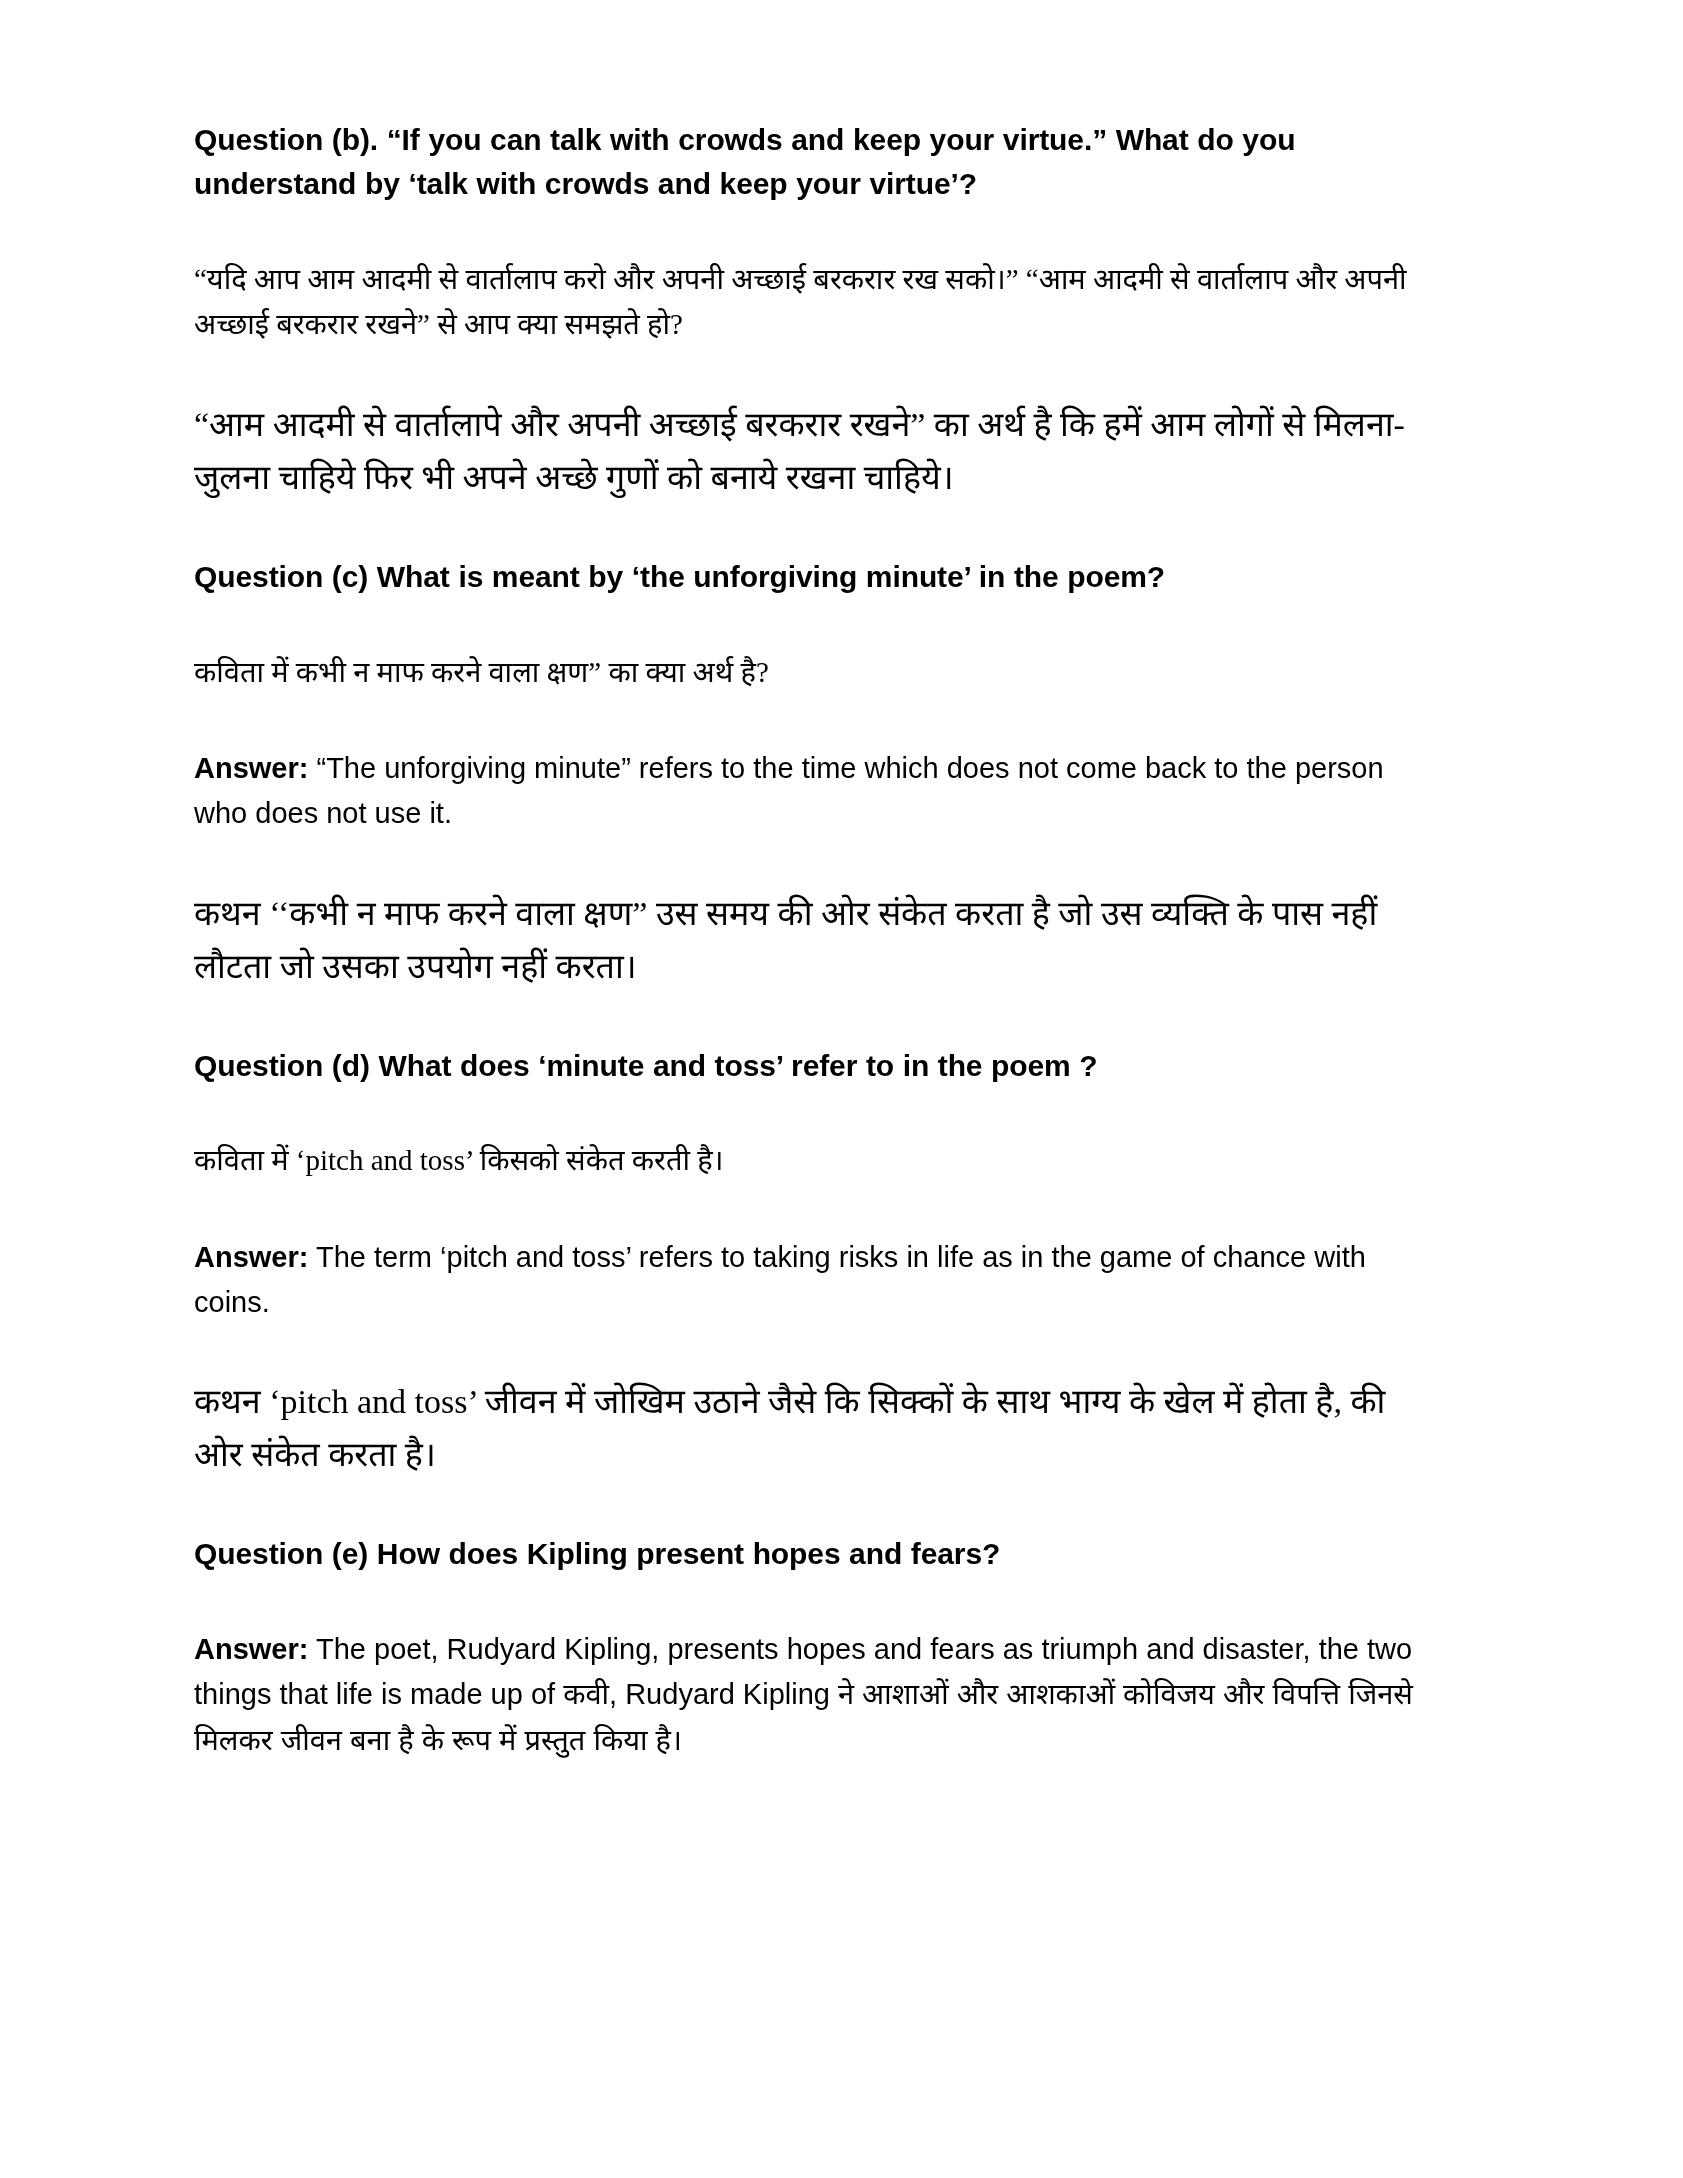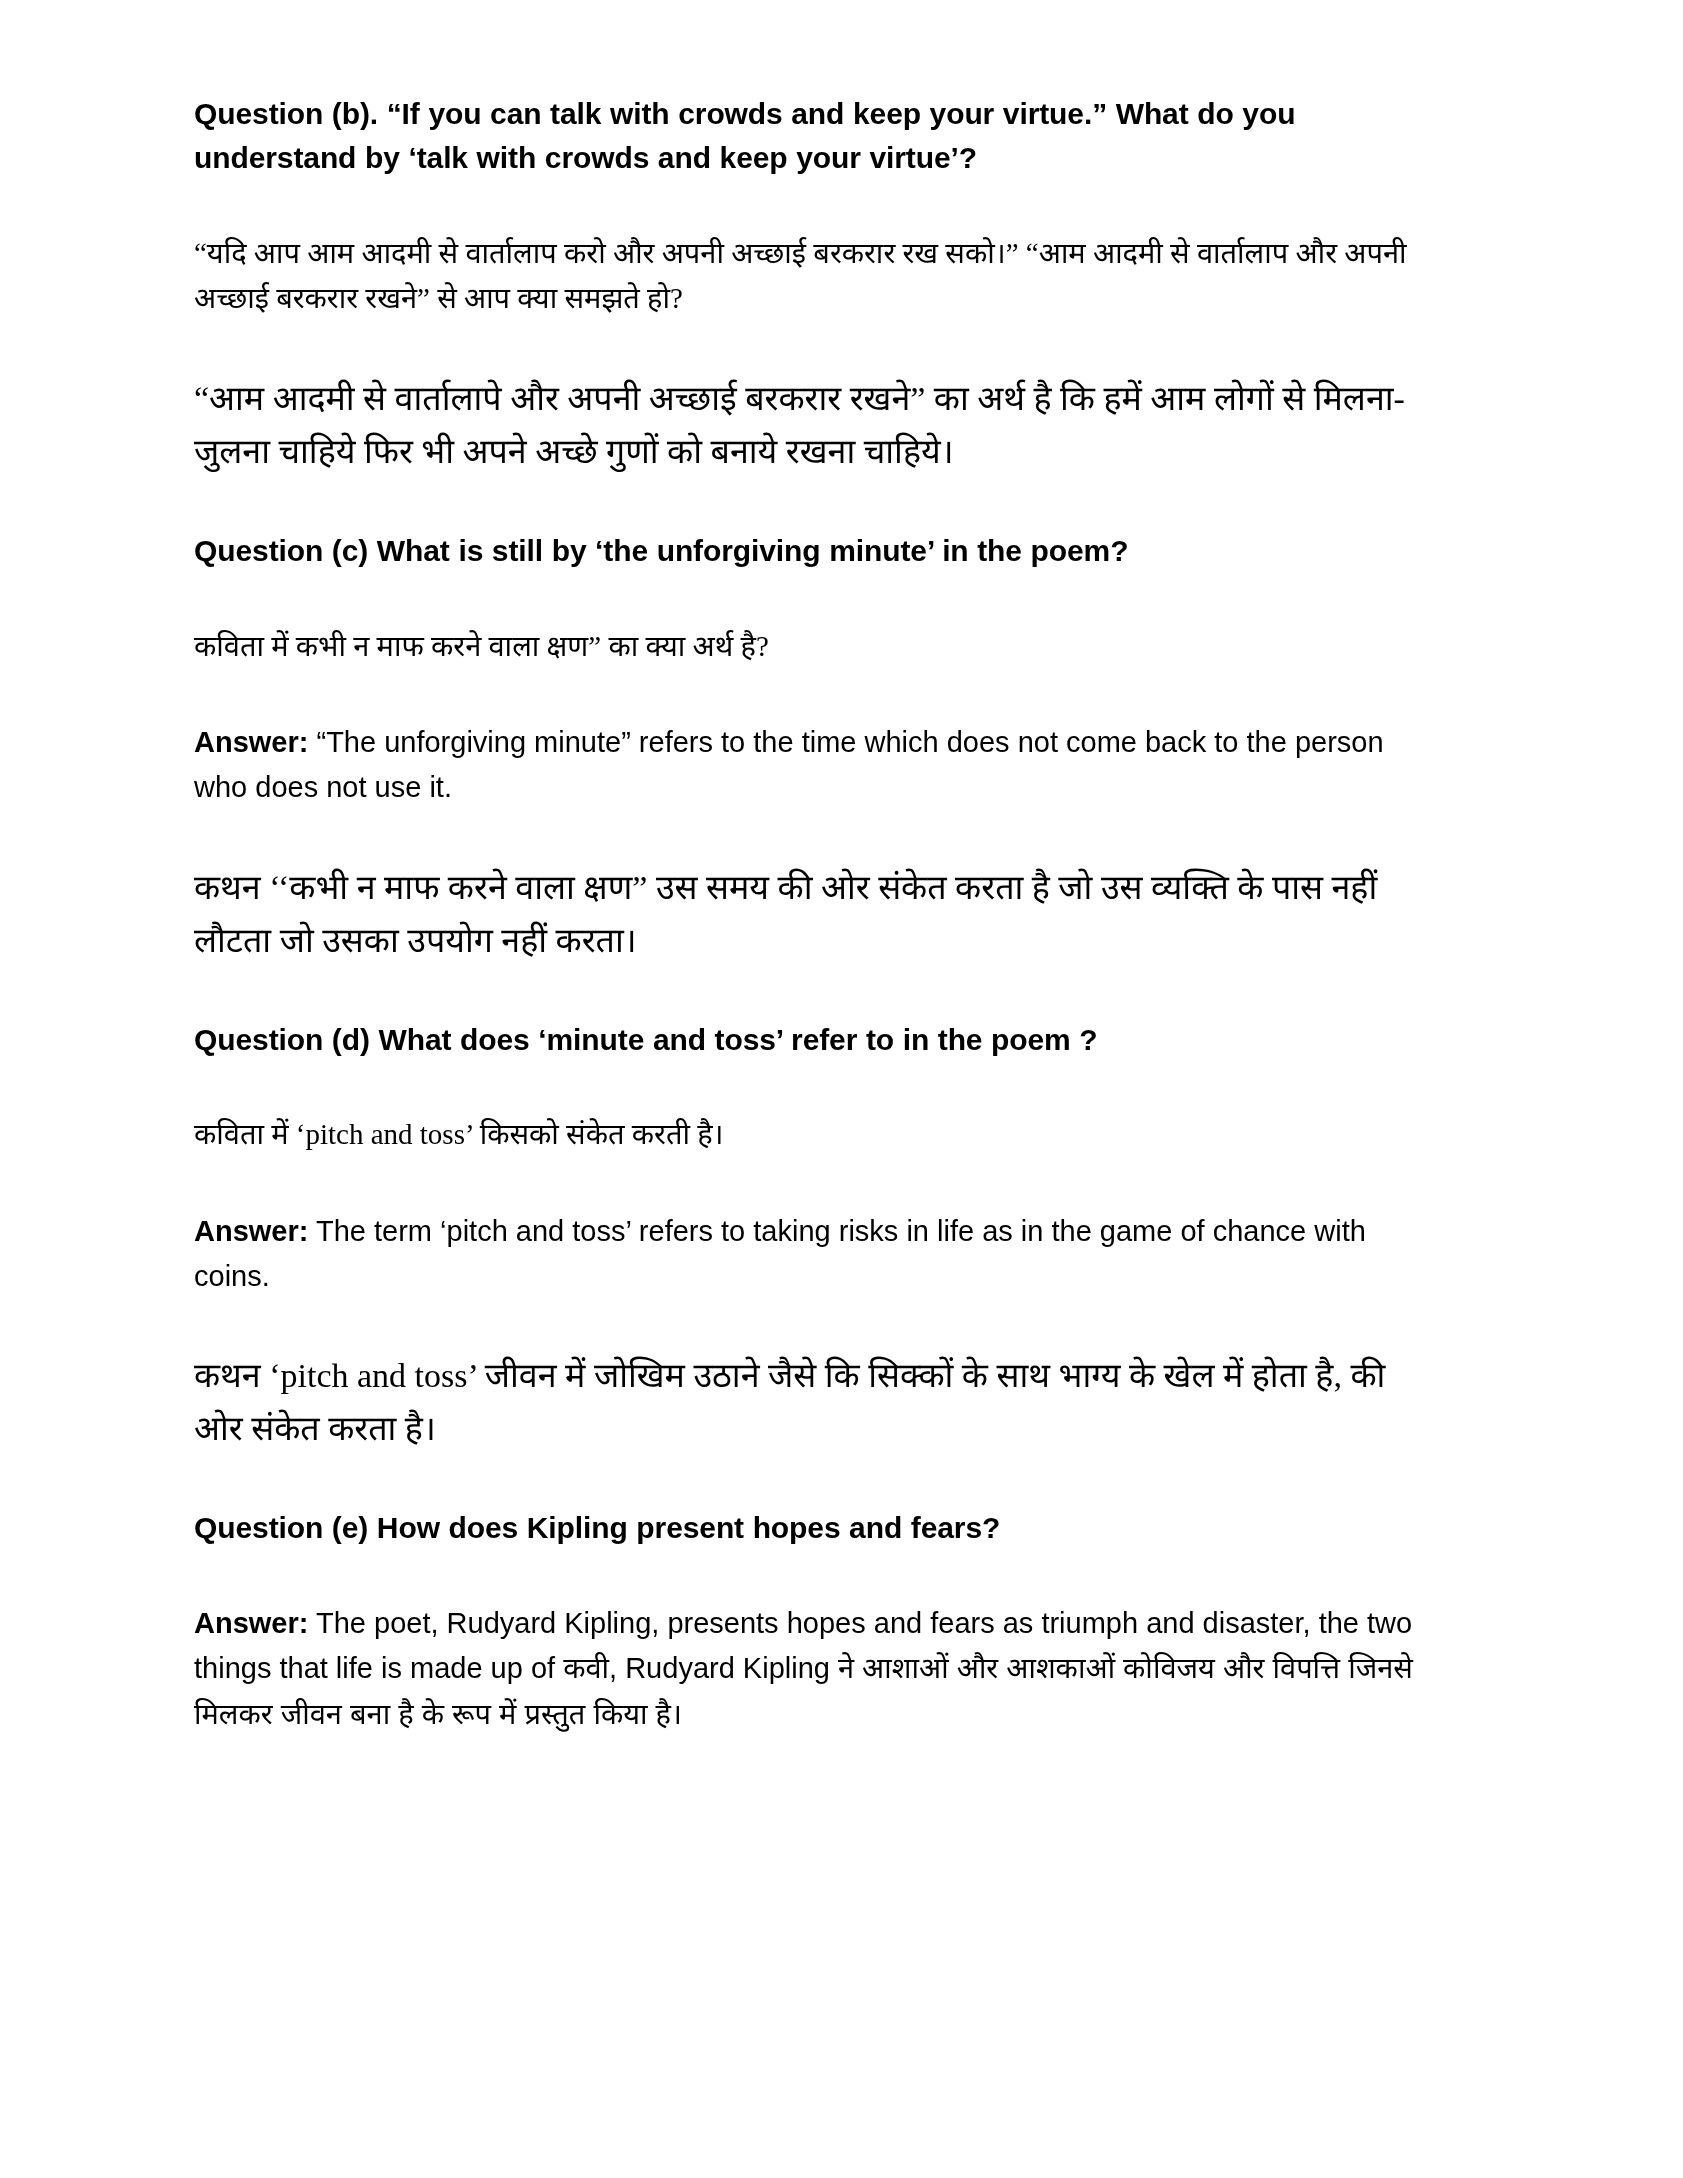--- a/index.html
+++ b/index.html
@@ -14,21 +14,21 @@
     font-family: "Liberation Sans", "DejaVu Sans", sans-serif;
     color: #000000;
     -webkit-font-smoothing: antialiased;
   }
   .page {
     position: relative;
     box-sizing: border-box;
     width: 1673px;
     height: 2178px;
     background: #ffffff;
-    padding: 92px 248px 0 194px;
+    padding: 118px 248px 0 194px;
   }
   .content {
     width: 1241px;
   }
   
   .q-heading,
   .q-hindi,
   .answer,
   .answer-hindi {
     margin: 0 0 46px 0;
@@ -86,21 +86,21 @@
     <section class="qa-block">
       <p class="q-heading">Question (b). “If you can talk with crowds and keep your virtue.” What do you understand by ‘talk with crowds and keep your virtue’?</p>
 
       <p class="q-hindi dev">“यदि आप आम आदमी से वार्तालाप करो और अपनी अच्छाई बरकरार रख सको।” “आम आदमी से वार्तालाप और अपनी अच्छाई बरकरार रखने” से आप क्या समझते हो?</p>
 
 
       <p class="answer-hindi dev">“आम आदमी से वार्तालापे और अपनी अच्छाई बरकरार रखने” का अर्थ है कि हमें आम लोगों से मिलना-जुलना चाहिये फिर भी अपने अच्छे गुणों को बनाये रखना चाहिये।</p>
     </section>
 
     <section class="qa-block">
-      <p class="q-heading">Question (c) What is still by ‘the unforgiving minute’ in the poem?</p>
+      <p class="q-heading">Question (c) What is meant by ‘the unforgiving minute’ in the poem?</p>
 
       <p class="q-hindi dev">कविता में कभी न माफ करने वाला क्षण” का क्या अर्थ है?</p>
 
       <p class="answer"><span class="label">Answer:</span> <span>“The unforgiving minute” refers to the time which does not come back to the person who does not use it.</span></p>
 
       <p class="answer-hindi dev">कथन ‘‘कभी न माफ करने वाला क्षण” उस समय की ओर संकेत करता है जो उस व्यक्ति के पास नहीं लौटता जो उसका उपयोग नहीं करता।</p>
     </section>
 
     <section class="qa-block">
       <p class="q-heading">Question (d) What does ‘minute and toss’ refer to in the poem ?</p>

